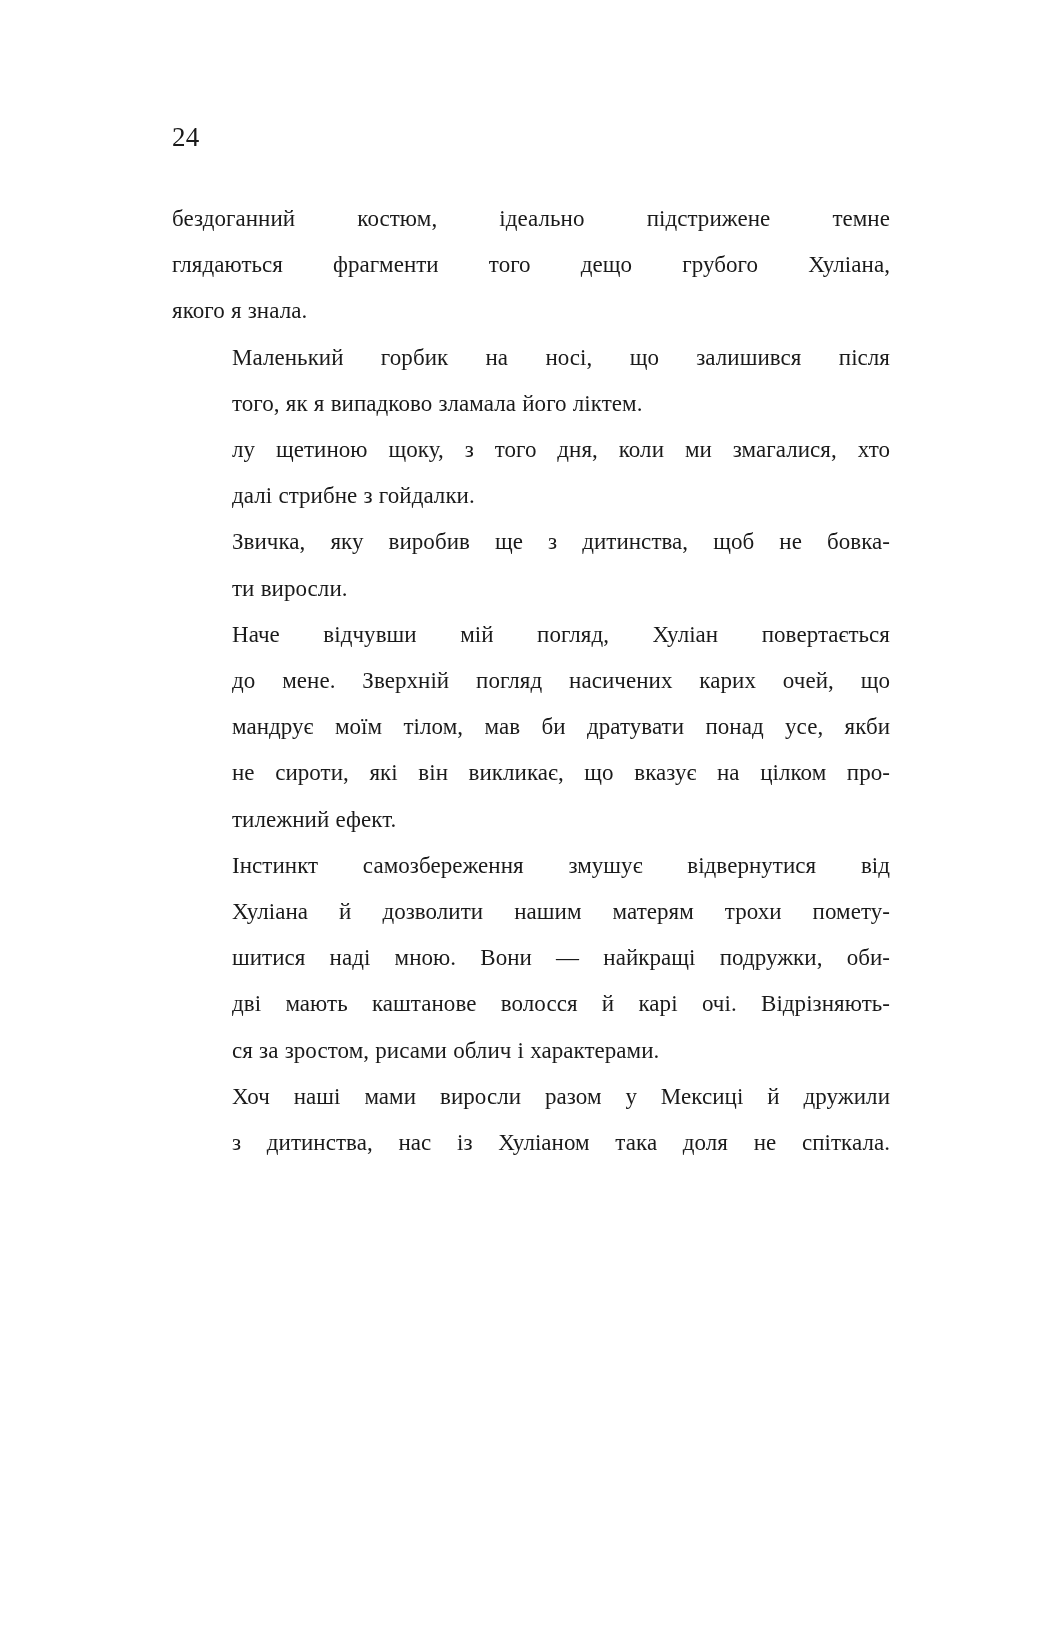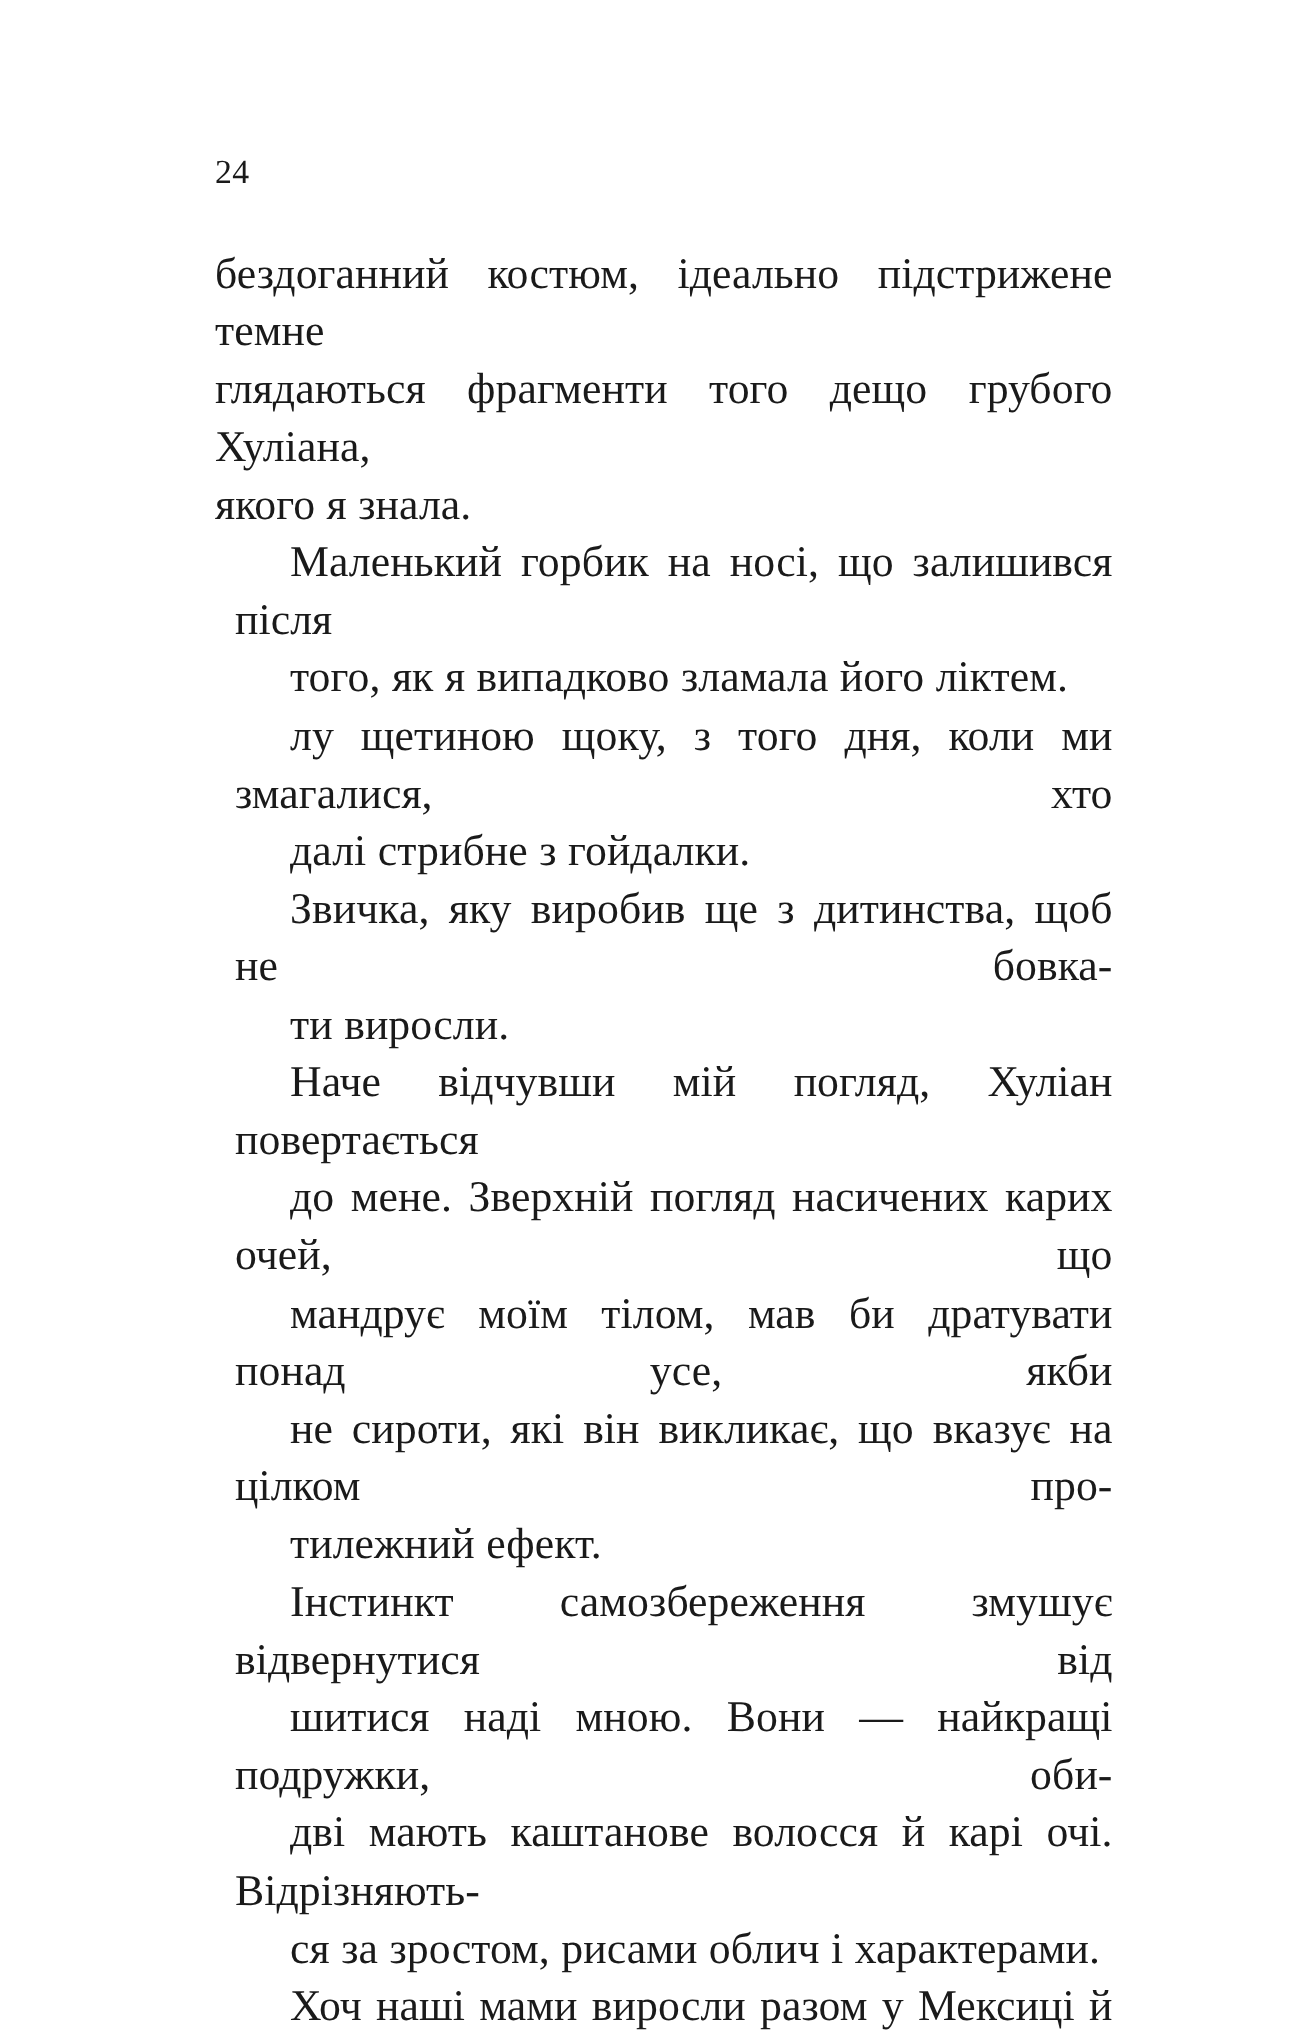--- a/index.html
+++ b/index.html
@@ -32,21 +32,21 @@
     color: #1a1a1a;
   }
   .textblock {
     position: absolute;
     left: 172px;
     top: 196px;
     width: 718px;
   }
   .para {
     margin: 0;
-    font-size: 35px;
+    font-size: 23px;
     line-height: 46.2px;
     text-align: justify;
     text-align-last: left;
     text-indent: 0;
     color: #1a1a1a;
     letter-spacing: 0.05px;
     word-spacing: 0.4px;
     hyphens: none;
   }
   .para.indent {
@@ -97,20 +97,21 @@
       </p>
       <p class="para indent">
         <span class="line just">Наче відчувши мій погляд, Хуліан повертається</span>
         <span class="line just">до мене. Зверхній погляд насичених карих очей, що</span>
         <span class="line just">мандрує моїм тілом, мав би дратувати понад усе, якби</span>
         <span class="line just">не сироти, які він викликає, що вказує на цілком про-</span>
         <span class="line last">тилежний ефект.</span>
       </p>
       <p class="para indent">
         <span class="line just">Інстинкт самозбереження змушує відвернутися від</span>
+        <span class="line just">Хуліана й дозволити нашим матерям трохи помету-</span>
         <span class="line just">шитися наді мною. Вони — найкращі подружки, оби-</span>
         <span class="line just">дві мають каштанове волосся й карі очі. Відрізняють-</span>
         <span class="line last">ся за зростом, рисами облич і характерами.</span>
       </p>
       <p class="para indent">
         <span class="line just">Хоч наші мами виросли разом у Мексиці й дружили</span>
         <span class="line just">з дитинства, нас із Хуліаном така доля не спіткала.</span>
       </p>
     </div>
 

